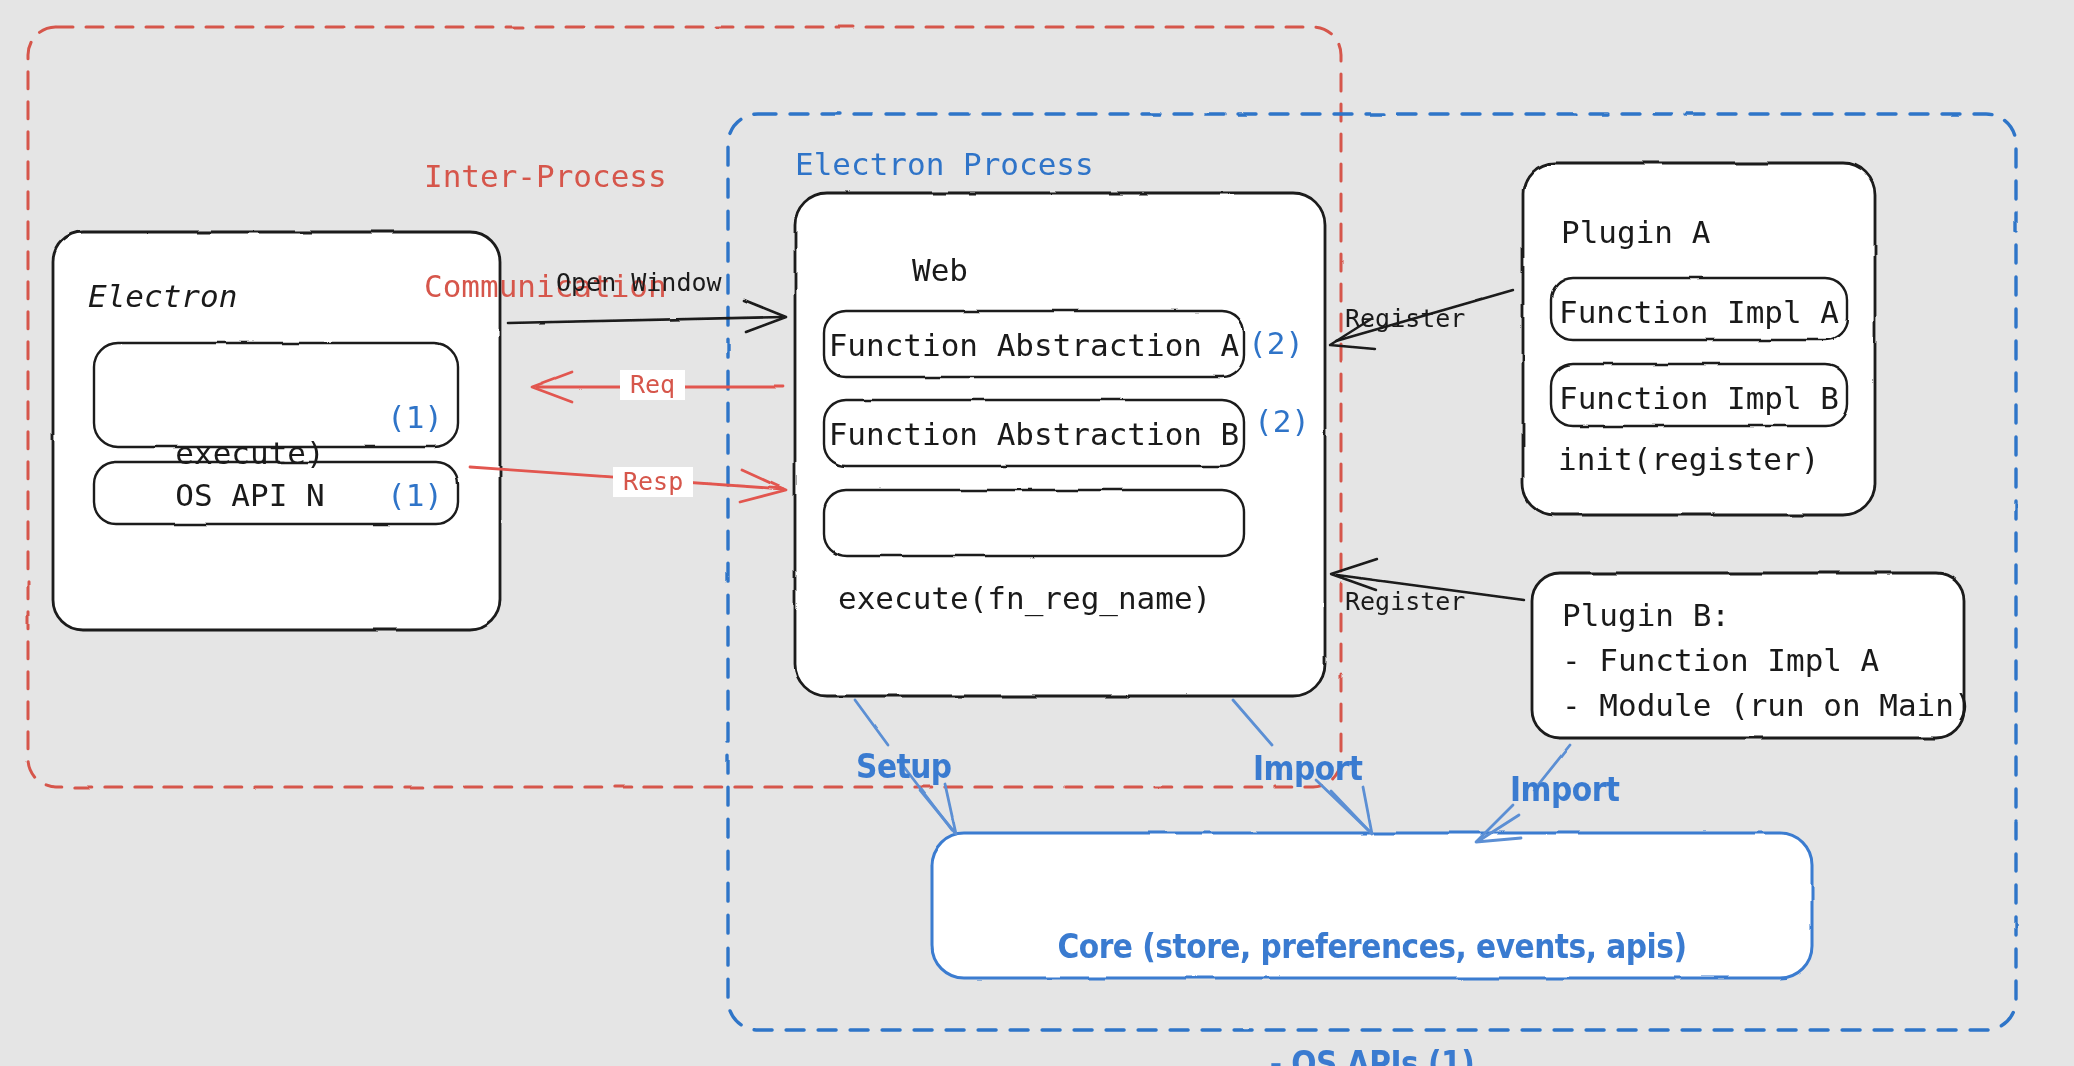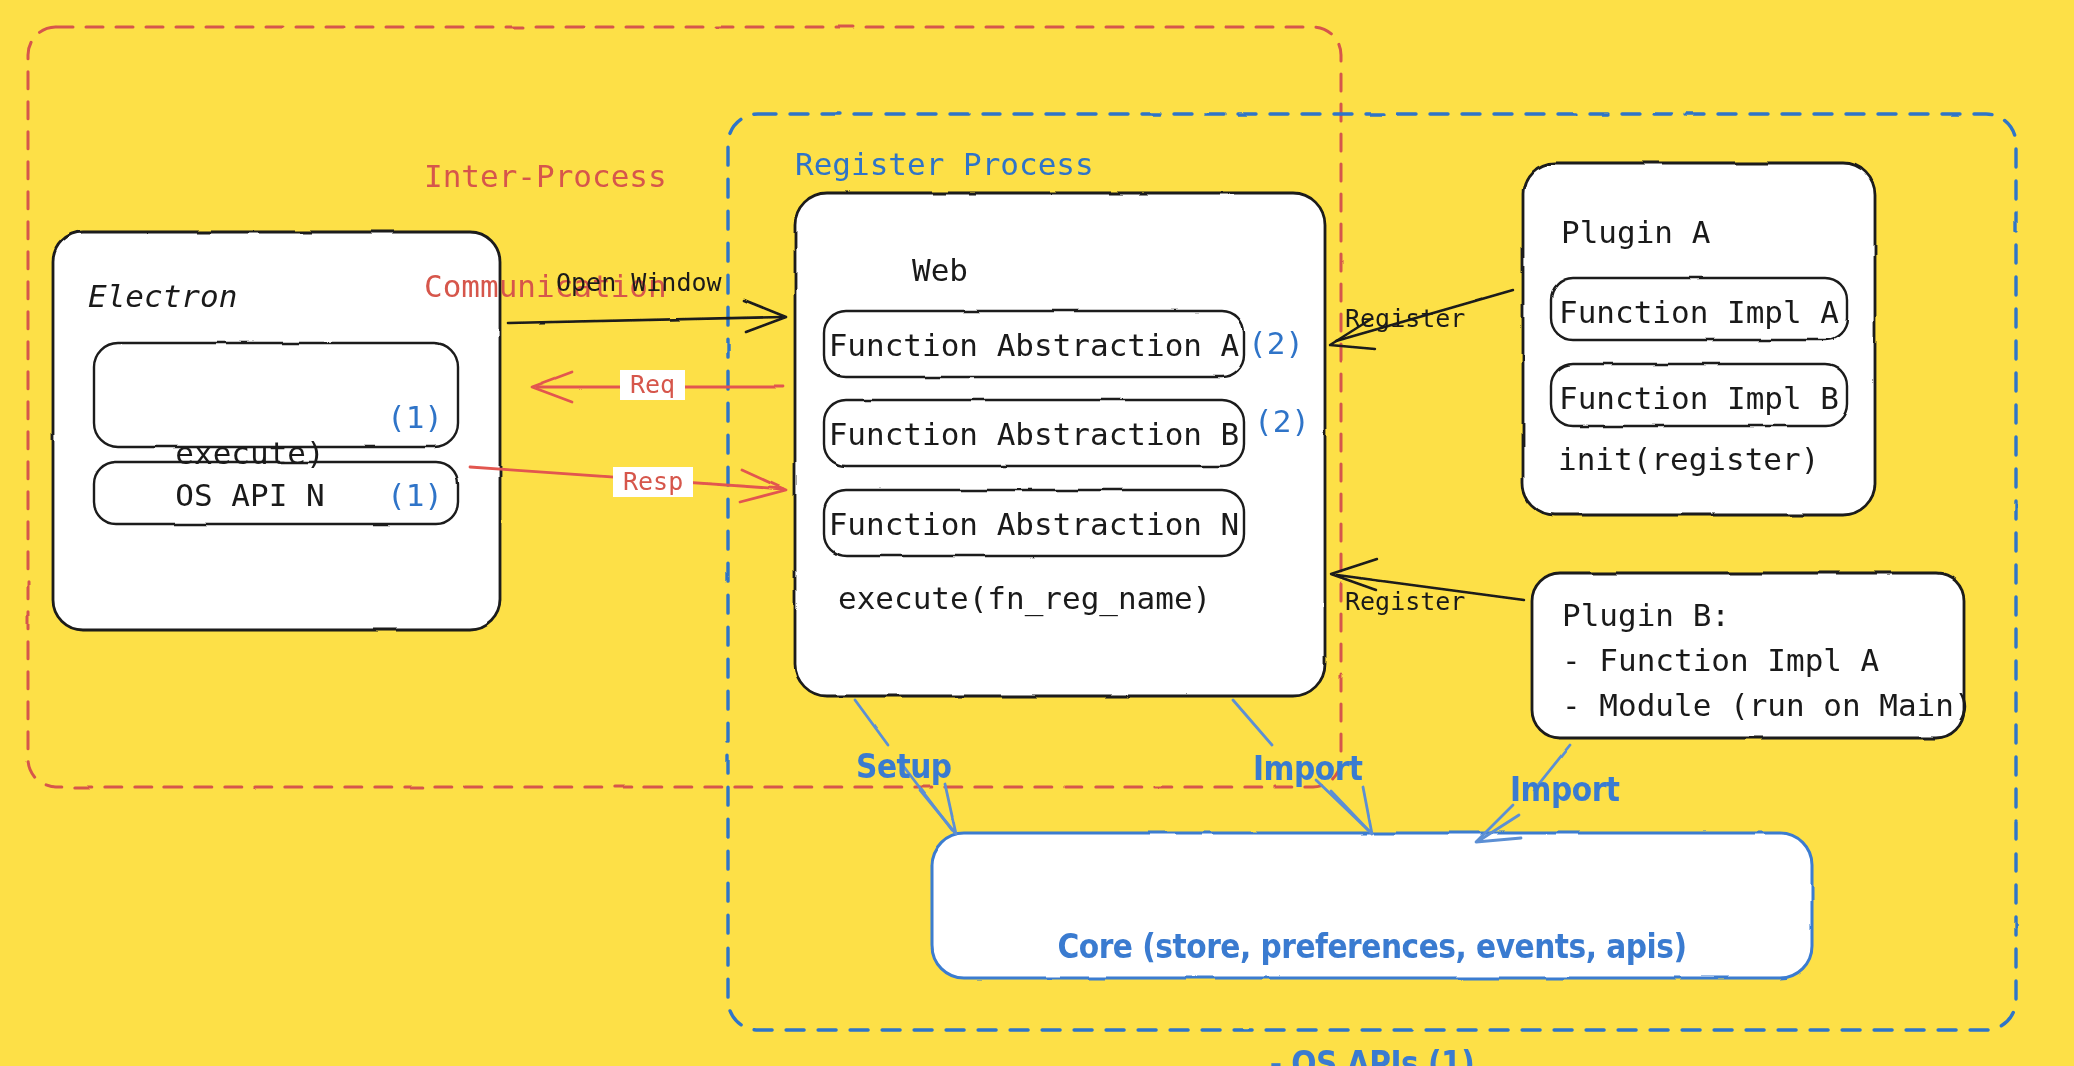--- a/index.html
+++ b/index.html
@@ -4,21 +4,21 @@
 <style>
   html, body {
     margin: 0;
     padding: 0;
     background: #ffffff;
   }
   #stage {
     position: relative;
     width: 2074px;
     height: 1066px;
-    background: #fde047;
+    background: #e5e5e5;
     overflow: hidden;
     font-family: "DejaVu Sans Mono", "Liberation Mono", monospace;
   }
   svg.layer {
     position: absolute;
     left: 0;
     top: 0;
     width: 2074px;
     height: 1066px;
     pointer-events: none;
@@ -115,21 +115,21 @@
       <path d="M 1519 815 L 1480 840" stroke="#5b8fd4" stroke-width="2.8"></path>
       <path d="M 1513 805 L 1476 842 L 1521 838" stroke="#5b8fd4" stroke-width="2.8"></path>
     </g>
   </svg>
 
   <div class="lbl red s-title" style="left:424px; top:85px; width:300px;">
     <div>Inter-Process</div>
     <div>Communication</div>
   </div>
 
-  <div class="lbl blue s-title" style="left:795px; top:146px;">Register Process</div>
+  <div class="lbl blue s-title" style="left:795px; top:146px;">Electron Process</div>
 
   <div class="lbl black s-title" style="left:88px; top:278px;font-style:italic;">Electron</div>
 
   <div class="lbl black s-box center" style="left:100px; top:362px; width:300px;">
     <div>execute)</div>
   </div>
   <div class="lbl blue s-box" style="left:387px; top:399px;">(1)</div>
 
   <div class="lbl black s-box center" style="left:100px; top:477px; width:300px;">OS API N</div>
   <div class="lbl blue s-box" style="left:387px; top:477px;">(1)</div>
@@ -139,21 +139,20 @@
   <div class="lbl red s-edge" style="left:613px; top:467px; background:#fff; padding:0 10px;">Resp</div>
 
   <div class="lbl black s-title center" style="left:795px; top:252px; width:290px;">Web</div>
 
   <div class="lbl black s-box center" style="left:824px; top:327px; width:420px;">Function Abstraction A</div>
   <div class="lbl blue s-box" style="left:1248px; top:325px;">(2)</div>
 
   <div class="lbl black s-box center" style="left:824px; top:416px; width:420px;">Function Abstraction B</div>
   <div class="lbl blue s-box" style="left:1254px; top:403px;">(2)</div>
 
-  <div class="lbl black s-box center" style="left:824px; top:506px; width:420px;">Function Abstraction N</div>
 
   <div class="lbl black s-box" style="left:838px; top:580px;">execute(fn_reg_name)</div>
 
   <div class="lbl black s-title" style="left:1561px; top:214px;">Plugin A</div>
   <div class="lbl black s-box center" style="left:1551px; top:294px; width:296px;">Function Impl A</div>
   <div class="lbl black s-box center" style="left:1551px; top:380px; width:296px;">Function Impl B</div>
   <div class="lbl black s-box" style="left:1558px; top:441px;">init(register)</div>
 
   <div class="lbl black s-box" style="left:1562px; top:597px;">Plugin B:</div>
   <div class="lbl black s-box" style="left:1562px; top:642px;">- Function Impl A</div>

